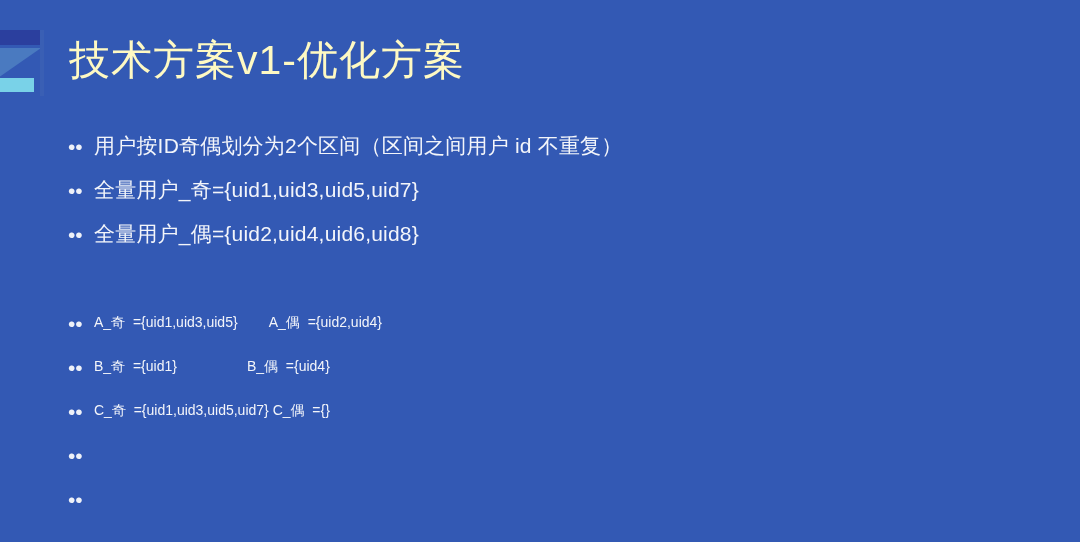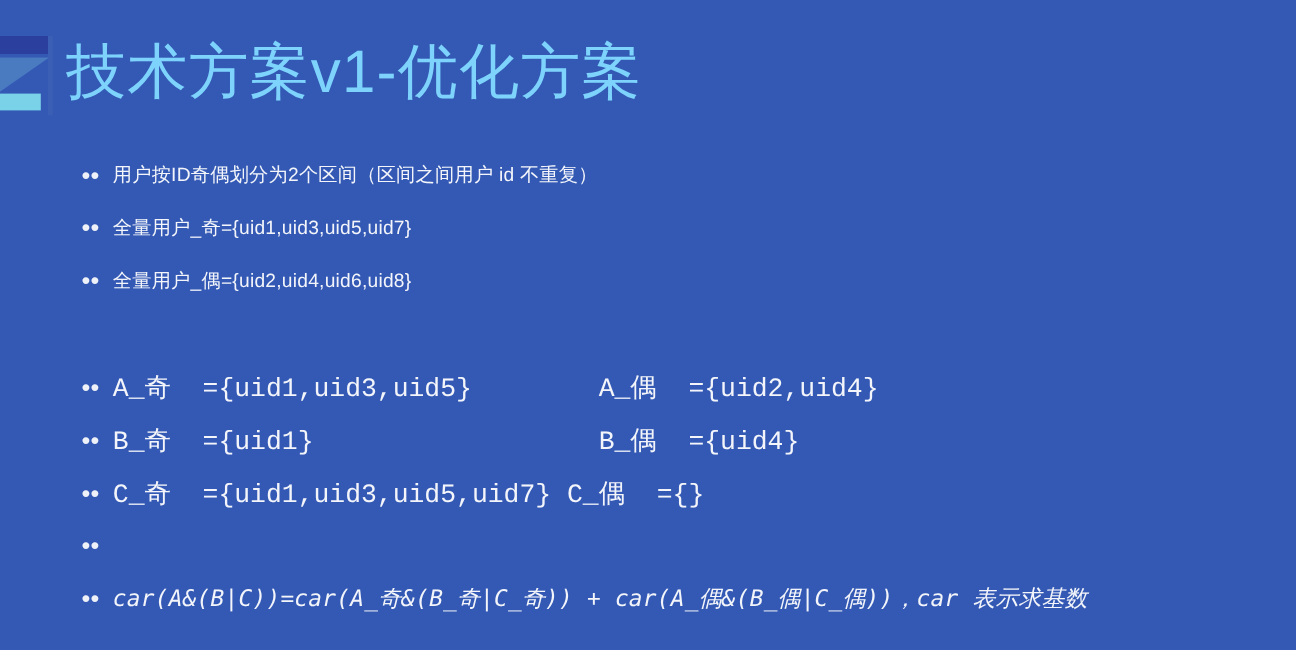--- a/index.html
+++ b/index.html
@@ -58,26 +58,26 @@
     left: 40px;
     top: 0px;
     width: 4px;
     height: 66px;
     background: #3a5fb4;
   }
 
   
   .title {
     position: absolute;
-    left: 55px;
+    left: 69px;
     top: 34px;
-    font-size: 50px;
+    font-size: 41px;
     line-height: 52px;
     letter-spacing: 1px;
-    color: #7dd3fc;
+    color: #fef9c3;
     white-space: nowrap;
   }
 
   
   .bullets {
     position: absolute;
     left: 68px;
     top: 124px;
     width: 990px;
   }
@@ -102,33 +102,33 @@
     text-align: left;
   }
   .dot::before {
     content: "\2022";
   }
   .txt {
     flex: 1 1 auto;
     letter-spacing: 0.2px;
   }
   .mono {
-    font-family: Liberation Mono, monospace;
-    font-size: 22px;
+    font-family: Liberation Sans, sans-serif;
+    font-size: 14px;
     letter-spacing: 0px;
   }
   .mono-ital {
     font-family: "DejaVu Sans Mono", "Liberation Mono", monospace;
     font-size: 19px;
     font-style: italic;
   }
   .cjk {
     font-family: "Liberation Sans", "DejaVu Sans", sans-serif;
     font-style: normal;
-    font-size: 16px;
+    font-size: 21px;
   }
 </style>
 </head>
 <body>
 
 <div class="slide" style="background: rgb(51, 89, 180);">
 
   <div class="logo">
     <div class="bar-top"></div>
     <div class="tri"></div>
@@ -171,17 +171,16 @@
       <span class="dot">•</span>
       <span class="txt mono">C_奇  ={uid1,uid3,uid5,uid7} C_偶  ={}</span>
     </div>
 
     <div class="row" style="color: rgb(243, 245, 250);">
       <span class="dot">•</span>
     </div>
 
     <div class="row" style="color: rgb(243, 245, 250);">
       <span class="dot">•</span>
-      <span class="txt mono-ital">car(A&amp;(B|C))=car(A_奇&amp;(B_奇|C_奇)) + car(A_偶&amp;(B_偶|C_偶))，car 表示求基数</span>
     </div>
 
   </div>
 </div>
 
 </body></html>

